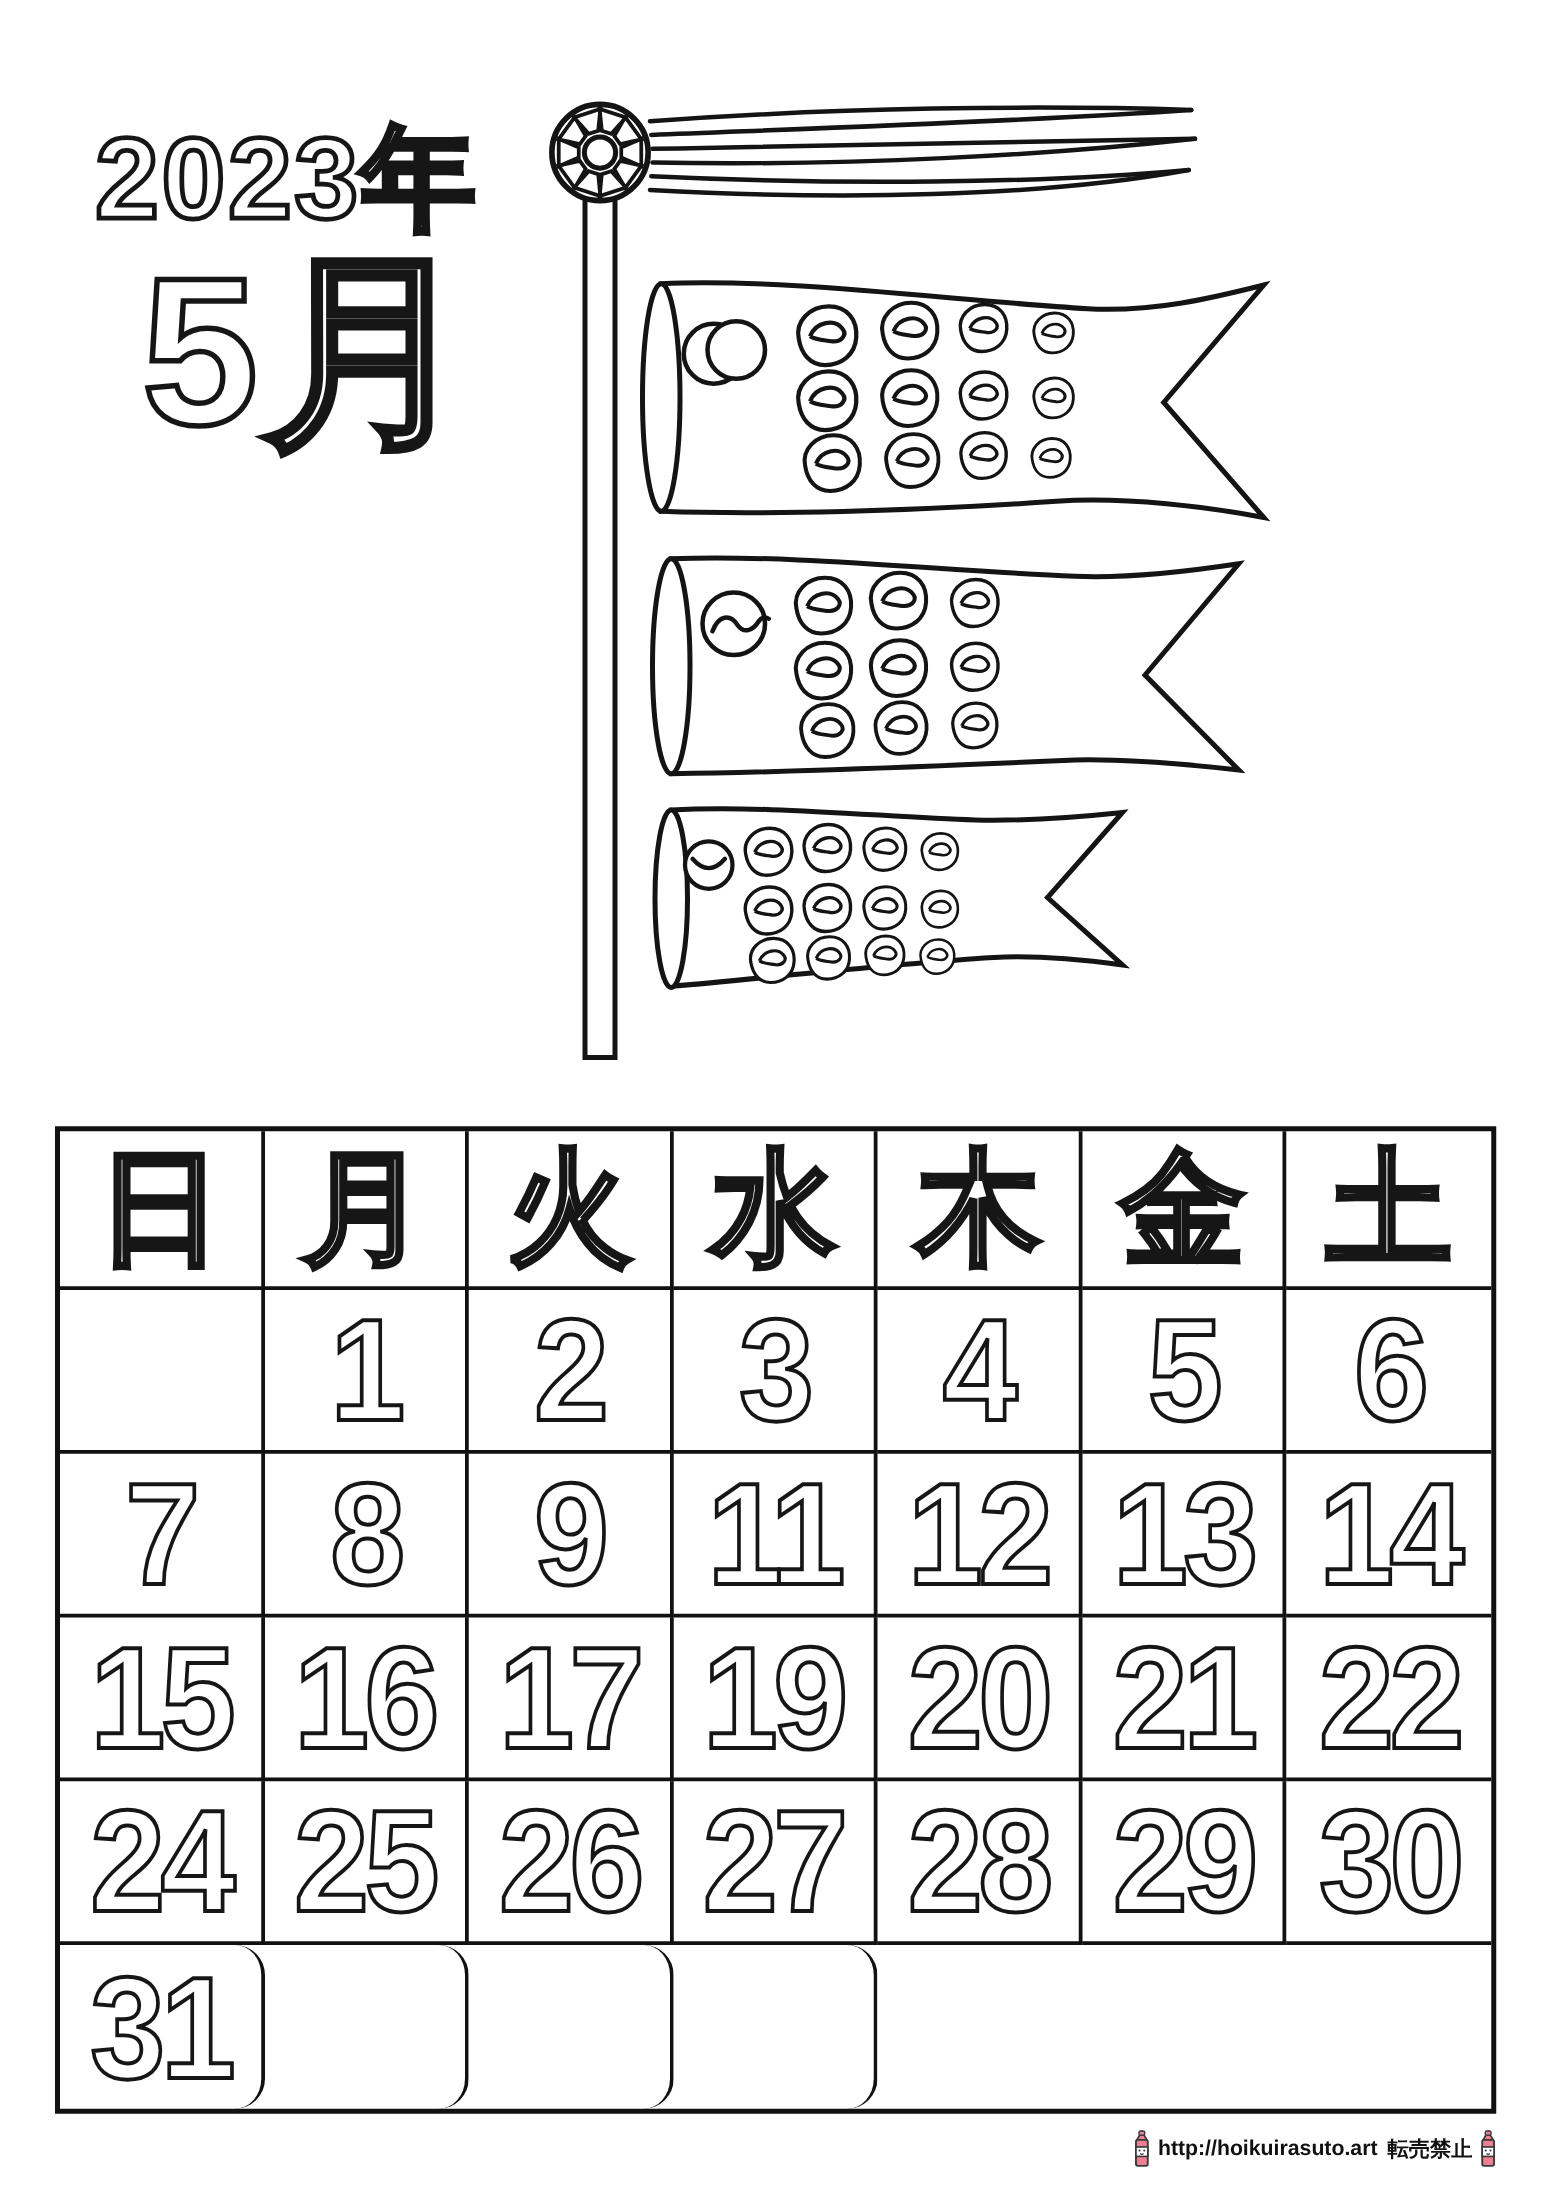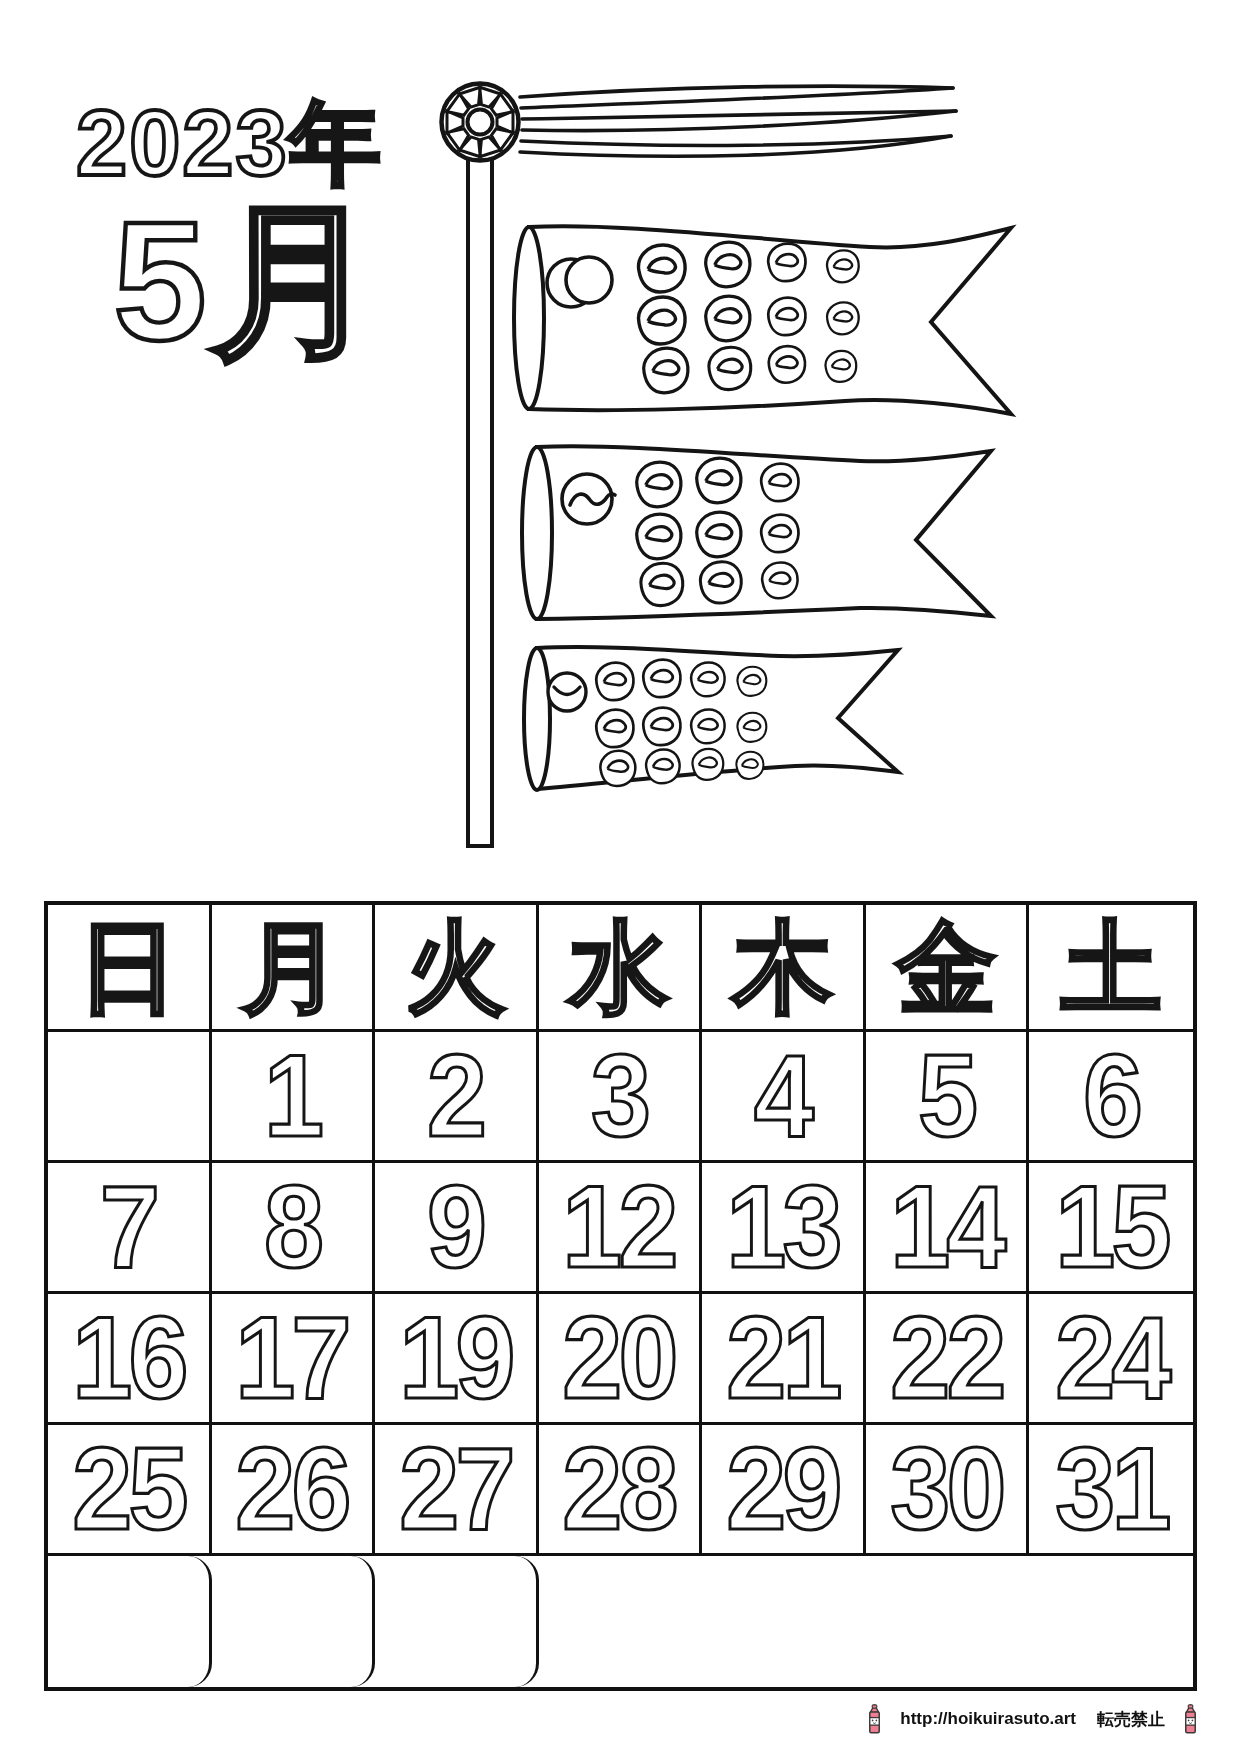--- a/index.html
+++ b/index.html
@@ -36,21 +36,21 @@
     overflow:hidden;
   }
   .cal-cell:nth-child(7n) { border-right:none; }
   .cal-cell:nth-child(n+36) { border-bottom:none;border-radius:24px; }
   .kanji-head { font-size:100px; -webkit-text-stroke:3.4px #161616; }
   .num-text   { font-size:116px; letter-spacing:-4px; transform:scaleX(0.93); }
 
   
   .footer {
     position:absolute; top:1701px; right:42px; height:36px;
-    display:flex; align-items:center; gap:17px;
+    display:flex; align-items:center; gap:4px;
     font-size:17px; font-weight:700; color:#111;
   }
   .footer .notice { margin-left:4px; }
   .crayon { width:17px; height:32px; }
 
   
   .illus { position:absolute; left:0; top:0; width:1241px; height:1754px; }
 </style>
 </head>
 <body>
@@ -211,20 +211,23 @@
       </div>
 
     <div class="cal-cell">
         <span class="ot num-text">7</span>
       </div>
     <div class="cal-cell">
         <span class="ot num-text">8</span>
       </div>
     <div class="cal-cell">
         <span class="ot num-text">9</span>
+      </div>
+    <div class="cal-cell">
+        <span class="ot num-text">11</span>
       </div>
     <div class="cal-cell">
         <span class="ot num-text">12</span>
       </div>
     <div class="cal-cell">
         <span class="ot num-text">13</span>
       </div>
 
     <div class="cal-cell">
         <span class="ot num-text">14</span>

